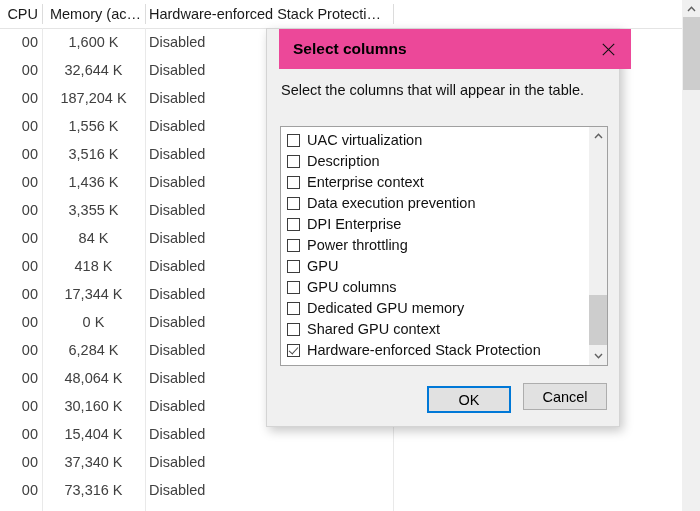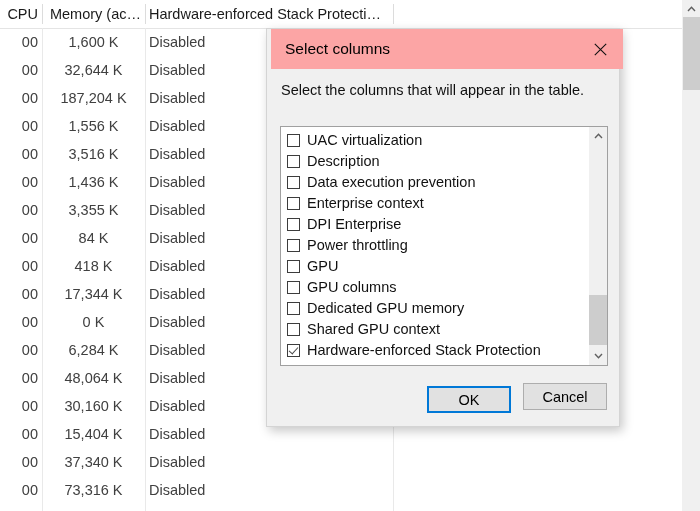--- a/index.html
+++ b/index.html
@@ -107,24 +107,25 @@
     position: absolute;
     left: 266px; top: 28px;
     width: 354px; height: 399px;
     background: #f0f0f0;
     border: 1px solid #d4d4d4;
     box-shadow: 3px 4px 10px rgba(0,0,0,0.22);
     box-sizing: border-box;
   }
   #dialog-titlebar {
     position: absolute;
-    left: 4px; top: 0;
+    left: 12px; top: 0;
     width: 100%;
     height: 40px;
-    background: #fca5a5;
+    background: #ec4899;
+    font-weight: bold;
   }
   #dialog-title {
     position: absolute;
     left: 14px; top: 11px;
     font-size: 15.5px;
     color: #000000;
   }
   #dialog-close {
     position: absolute;
     right: 0; top: 0;
@@ -428,25 +429,25 @@
         <div class="list-item">
           <span class="cb"></span>
           <span class="list-label">UAC virtualization</span>
         </div>
         <div class="list-item">
           <span class="cb"></span>
           <span class="list-label">Description</span>
         </div>
         <div class="list-item">
           <span class="cb"></span>
+          <span class="list-label">Enterprise context</span>
+        </div>
+        <div class="list-item">
+          <span class="cb"></span>
           <span class="list-label">Data execution prevention</span>
-        </div>
-        <div class="list-item">
-          <span class="cb"></span>
-          <span class="list-label">Enterprise context</span>
         </div>
         <div class="list-item">
           <span class="cb"></span>
           <span class="list-label">DPI Enterprise</span>
         </div>
         <div class="list-item">
           <span class="cb"></span>
           <span class="list-label">Power throttling</span>
         </div>
         <div class="list-item">

